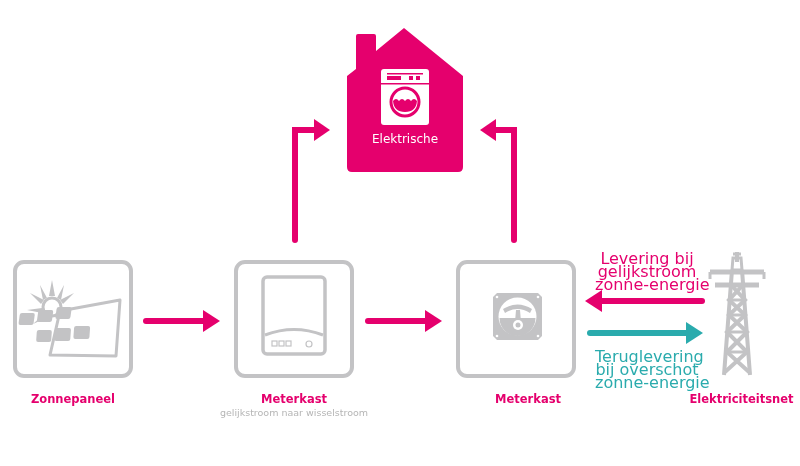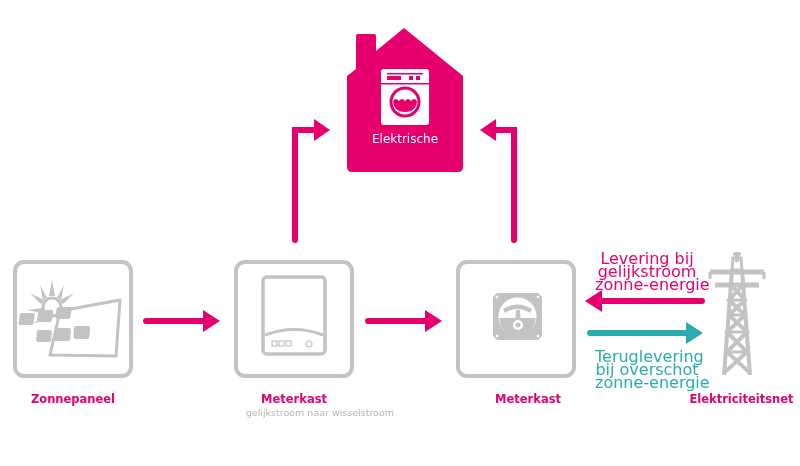--- a/index.html
+++ b/index.html
@@ -1,21 +1,21 @@
 <!DOCTYPE html>
 <html><head>
 <meta charset="utf-8">
 <style>
   html, body { margin:0; padding:0; background:#ffffff; }
   body { width:800px; height:466px; position:relative; overflow:hidden; font-family:"Liberation Sans", sans-serif; }
   svg.diagram { position:absolute; left:0; top:0; }
   .lbl { position:absolute; text-align:center; white-space:nowrap; font-family:"DejaVu Sans", sans-serif; }
   .pink { color:#e5006d; }
   .teal { color:#2aabad; }
-  .grey { color:#b5b5b5;text-align:right; }
+  .grey { color:#b5b5b5; }
   .main-lbl { font-size:11.5px;font-weight:bold; }
   .sub-lbl { font-size:9.5px; }
   .flow-lbl { font-size:16px; line-height:13px; }
   .house-lbl { position:absolute; left:347px; top:131px; width:116px; text-align:center; color:#ffffff; font-size:12px; line-height:17px; font-family:"DejaVu Sans", sans-serif; }
 </style>
 </head>
 <body>
 
 <svg class="diagram" width="800" height="466" viewBox="0 0 800 466">
 

